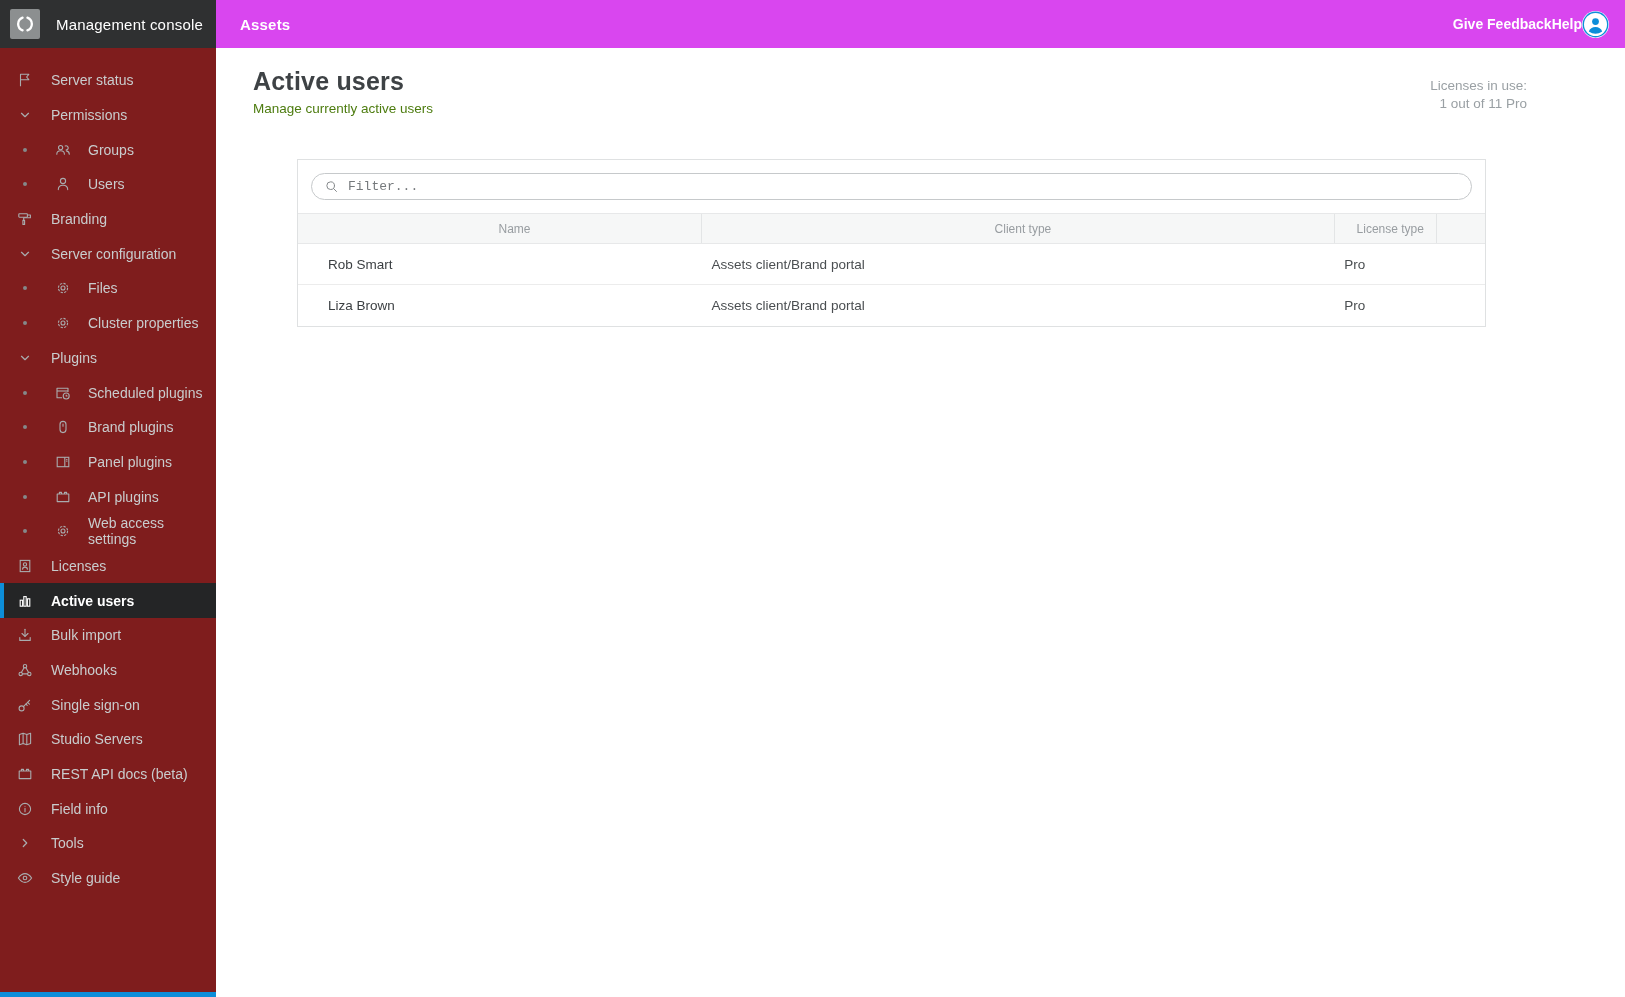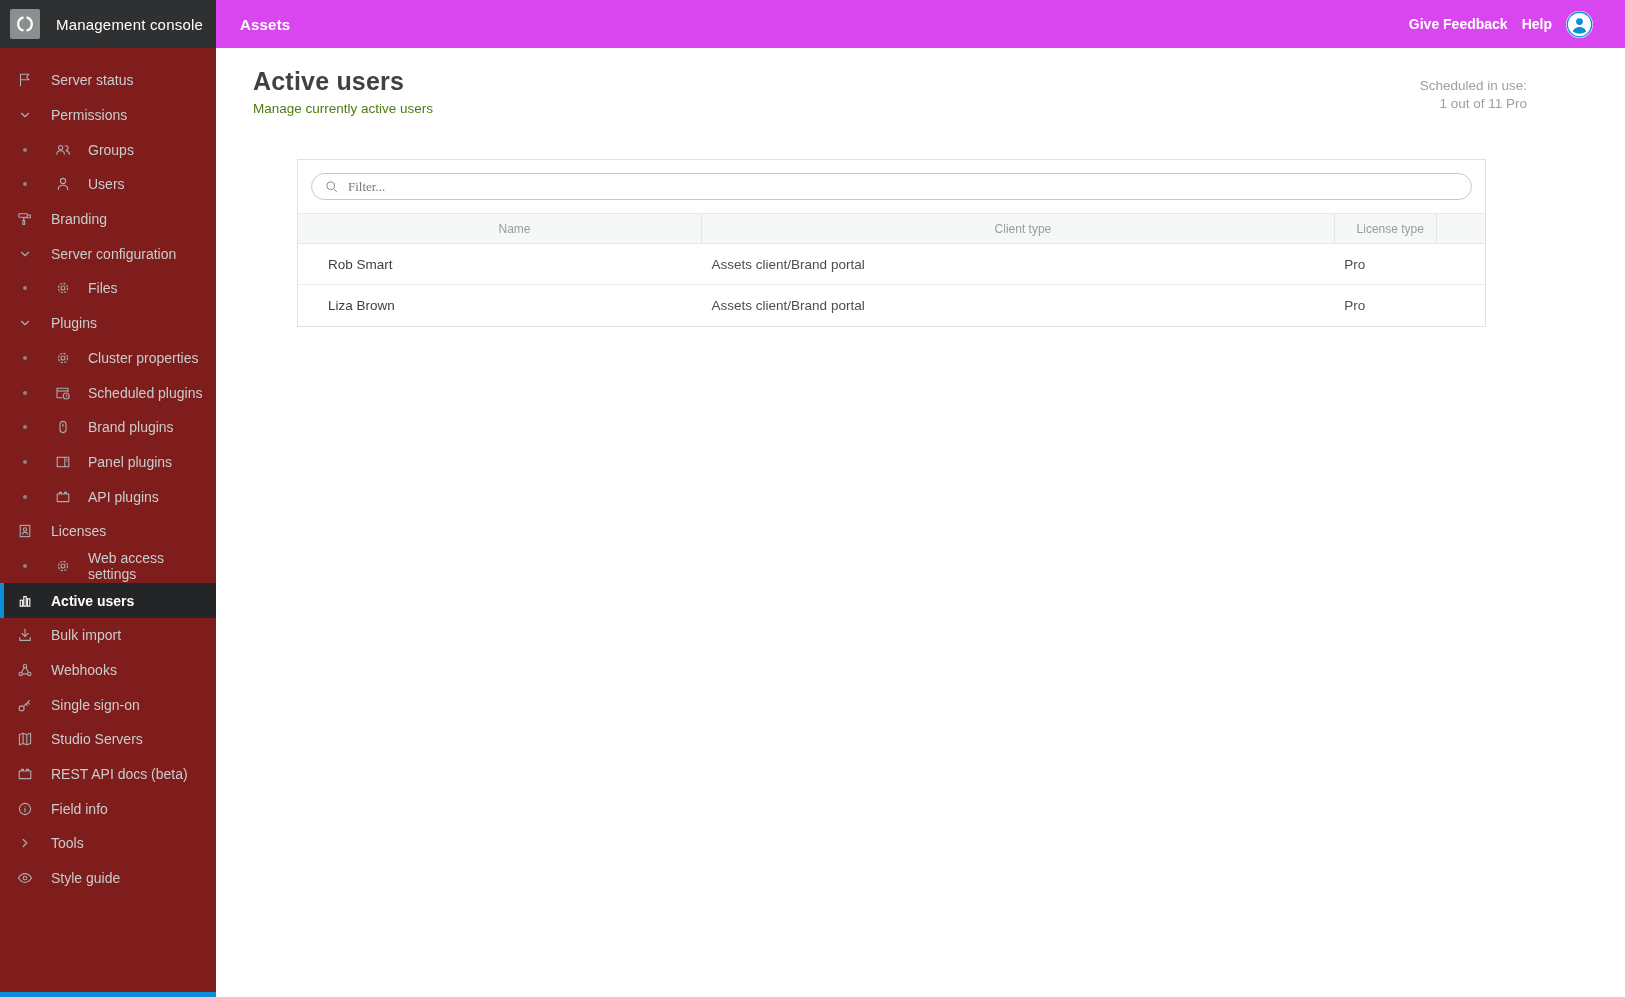--- a/index.html
+++ b/index.html
@@ -28,41 +28,41 @@
   .nav-item.selected::before { content:""; position:absolute; left:0; top:0;
     width:4px; height:100%; background:#0d8ed9; }
   .sidebar-bottom-strip { position:absolute; bottom:0; left:0; width:216px; height:5px;
     background:#0d8ed9; }
   svg { display:block; }
 
   
   .topbar { position:absolute; left:216px; top:0; right:0; height:48px; background:#d946ef;
     display:flex; align-items:center; color:#fff; }
   .topbar-app { font-size:15px; font-weight:bold; margin-left:24px; letter-spacing:.2px; }
-  .topbar-right { margin-left:auto; display:flex; align-items:center; gap:14px;
-    padding-right:32px; }
+  .topbar-right { margin-left:auto; display:flex; align-items:center; 
+    padding-right:16px; }
   .topbar-link { font-size:14px; font-weight:600; cursor:pointer; white-space:nowrap; }
   .avatar { width:27px; height:27px; border-radius:50%; background:#ffffff;
     display:flex; align-items:center; justify-content:center; cursor:pointer; }
 
   
   .main { position:absolute; left:216px; top:48px; right:0; bottom:0; background:#ffffff; }
   .page-header { display:flex; justify-content:space-between; align-items:flex-start;
     padding:19px 98px 0 37px; }
   .page-title { font-size:25px; font-weight:bold; color:#3e4245; letter-spacing:.2px; }
   .page-subtitle { font-size:13.5px; color:#4d7c0f; margin-top:5px; }
   .licenses-note { text-align:right; font-size:13.5px; color:#9aa0a4; line-height:1.35;
     padding-top:10px; }
 
   .table-card { margin:43px 139px 0 81px; border:1px solid #dfe1e2; background:#ffffff; }
   .filter-bar { padding:13px 13px; }
   .filter-pill { height:27px; border:1px solid #c6c9cb; border-radius:14px;
     display:flex; align-items:center; padding:0 12px; gap:9px; background:#fff; }
   .filter-pill input { border:none; outline:none; flex:1; font-size:13px; color:#4a4e51;
-    background:transparent; font-family:Liberation Serif, serif; }
+    background:transparent; font-family:Liberation Mono, monospace; }
   .filter-pill input::placeholder { color:#75797c; opacity:1; }
 
   table { width:100%; border-collapse:collapse; table-layout:fixed; }
   col.c-name { width:34%; } col.c-client { width:53.3%; }
   col.c-license { width:8.6%; } col.c-empty { width:4.1%; }
   thead th { height:30px; background:#f6f7f7; font-size:12px; font-weight:400;
     color:#989da1; text-align:center; border-top:1px solid #e7e8e9;
     border-bottom:1px solid #e7e8e9; padding-left:10px; }
   thead th + th { border-left:1px solid #e3e5e6; }
   thead th:first-child { padding-left:30px; }
@@ -155,38 +155,38 @@
       <span class="bullet"></span>
       <span class="icon-slot">
         <svg width="18" height="18" viewBox="0 0 18 18" fill="none" stroke="currentColor" stroke-width="1.1">
             <circle cx="9" cy="9" r="2"></circle>
             <circle cx="9" cy="9" r="4.6" stroke-dasharray="2.3 1.3"></circle>
           </svg>
       </span>
       <span>Files</span>
     </div>
 
+    <div class="nav-item sub">
+      <span class="bullet"></span>
+      <span class="icon-slot">
+        <svg width="18" height="18" viewBox="0 0 18 18" fill="none" stroke="currentColor" stroke-width="1.1">
+            <circle cx="9" cy="9" r="2"></circle>
+            <circle cx="9" cy="9" r="4.6" stroke-dasharray="2.3 1.3"></circle>
+          </svg>
+      </span>
+      <span>Cluster properties</span>
+    </div>
+
     <div class="nav-item">
       <span class="icon-slot">
         <svg width="14" height="14" viewBox="0 0 18 18" fill="none" stroke="currentColor" stroke-width="1.6" stroke-linecap="round" stroke-linejoin="round">
             <path d="M4.5 6.8 9 11.2l4.5-4.4"></path>
           </svg>
       </span>
       <span>Plugins</span>
-    </div>
-
-    <div class="nav-item sub">
-      <span class="bullet"></span>
-      <span class="icon-slot">
-        <svg width="18" height="18" viewBox="0 0 18 18" fill="none" stroke="currentColor" stroke-width="1.1">
-            <circle cx="9" cy="9" r="2"></circle>
-            <circle cx="9" cy="9" r="4.6" stroke-dasharray="2.3 1.3"></circle>
-          </svg>
-      </span>
-      <span>Cluster properties</span>
     </div>
 
     <div class="nav-item sub">
       <span class="bullet"></span>
       <span class="icon-slot">
         <svg width="18" height="18" viewBox="0 0 18 18" fill="none" stroke="currentColor" stroke-width="1.1" stroke-linejoin="round">
             <path d="M14 8V4.3H3v9.4h5"></path>
             <path d="M3 7h11"></path>
             <circle cx="12.2" cy="12" r="3"></circle>
             <path d="M12.2 10.7V12h1.3"></path>
@@ -222,40 +222,40 @@
       <span class="bullet"></span>
       <span class="icon-slot">
         <svg width="18" height="18" viewBox="0 0 18 18" fill="none" stroke="currentColor" stroke-width="1.1" stroke-linejoin="round">
             <rect x="3.2" y="6" width="11.6" height="7.6"></rect>
             <path d="M5.4 6V4.4h2.1V6M10.5 6V4.4h2.1V6"></path>
           </svg>
       </span>
       <span>API plugins</span>
     </div>
 
+    <div class="nav-item sub">
+      <span class="bullet"></span>
+      <span class="icon-slot">
+        <svg width="18" height="18" viewBox="0 0 18 18" fill="none" stroke="currentColor" stroke-width="1.1">
+            <circle cx="9" cy="9" r="2"></circle>
+            <circle cx="9" cy="9" r="4.6" stroke-dasharray="2.3 1.3"></circle>
+          </svg>
+      </span>
+      <span>Web access settings</span>
+    </div>
+
     <div class="nav-item">
       <span class="icon-slot">
         <svg width="18" height="18" viewBox="0 0 18 18" fill="none" stroke="currentColor" stroke-width="1.1" stroke-linecap="round">
             <rect x="4.2" y="3.4" width="9.6" height="11.2"></rect>
             <circle cx="9" cy="7.4" r="1.6"></circle>
             <path d="M6.6 12.3c0-1.4 1.1-2.2 2.4-2.2s2.4.8 2.4 2.2"></path>
           </svg>
       </span>
       <span>Licenses</span>
-    </div>
-
-    <div class="nav-item sub">
-      <span class="bullet"></span>
-      <span class="icon-slot">
-        <svg width="18" height="18" viewBox="0 0 18 18" fill="none" stroke="currentColor" stroke-width="1.1">
-            <circle cx="9" cy="9" r="2"></circle>
-            <circle cx="9" cy="9" r="4.6" stroke-dasharray="2.3 1.3"></circle>
-          </svg>
-      </span>
-      <span>Web access settings</span>
     </div>
 
     <div class="nav-item selected">
       <span class="icon-slot">
         <svg width="18" height="18" viewBox="0 0 18 18" fill="none" stroke="currentColor" stroke-width="1.1">
             <rect x="4.2" y="8.2" width="2.4" height="6"></rect>
             <rect x="7.8" y="4.6" width="2.4" height="9.6"></rect>
             <rect x="11.4" y="6.8" width="2.4" height="7.4"></rect>
           </svg>
       </span>
@@ -364,21 +364,21 @@
   </div>
 </header>
 
 <main class="main">
   <div class="page-header">
     <div>
       <h1 class="page-title">Active users</h1>
       <p class="page-subtitle">Manage currently active users</p>
     </div>
     <div class="licenses-note">
-      <div>Scheduled in use:</div>
+      <div>Licenses in use:</div>
       <div>1 out of 11 Pro</div>
     </div>
   </div>
 
   <section class="table-card">
     <div class="filter-bar">
       <div class="filter-pill">
         <svg width="15" height="15" viewBox="0 0 18 18" fill="none" stroke="#85898c" stroke-width="1.2" stroke-linecap="round">
             <circle cx="8" cy="8" r="4.6"></circle>
             <path d="M11.5 11.5 15 15"></path>

